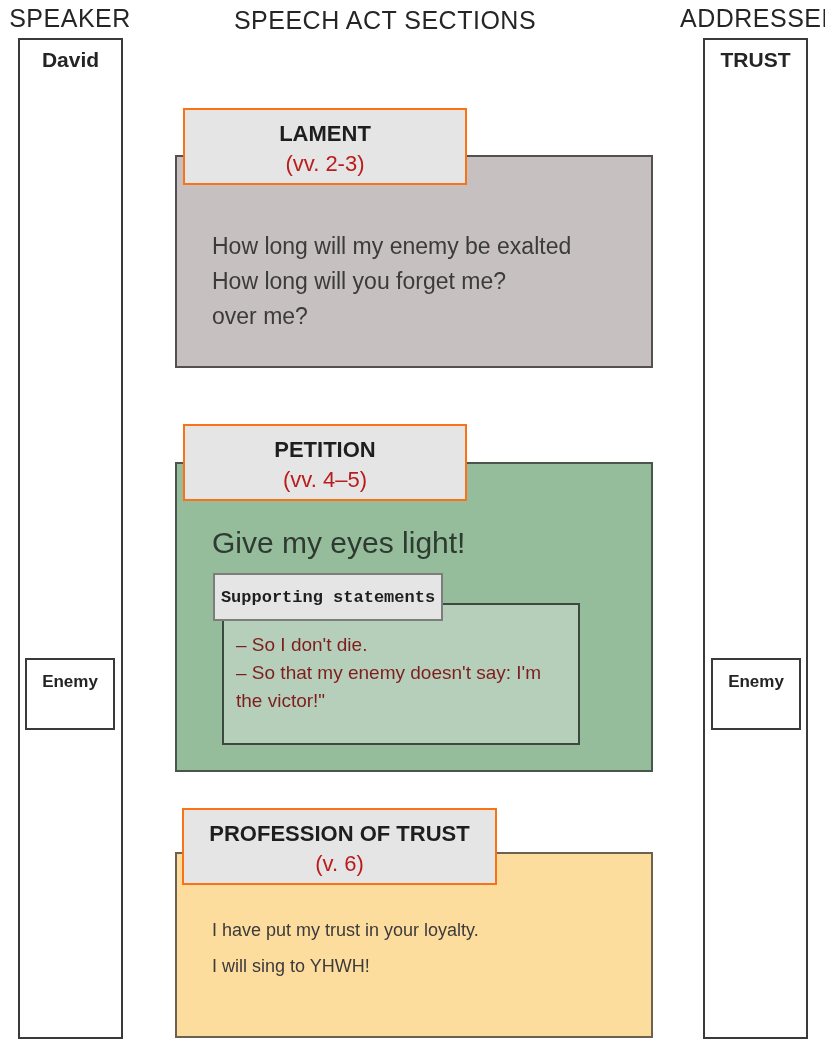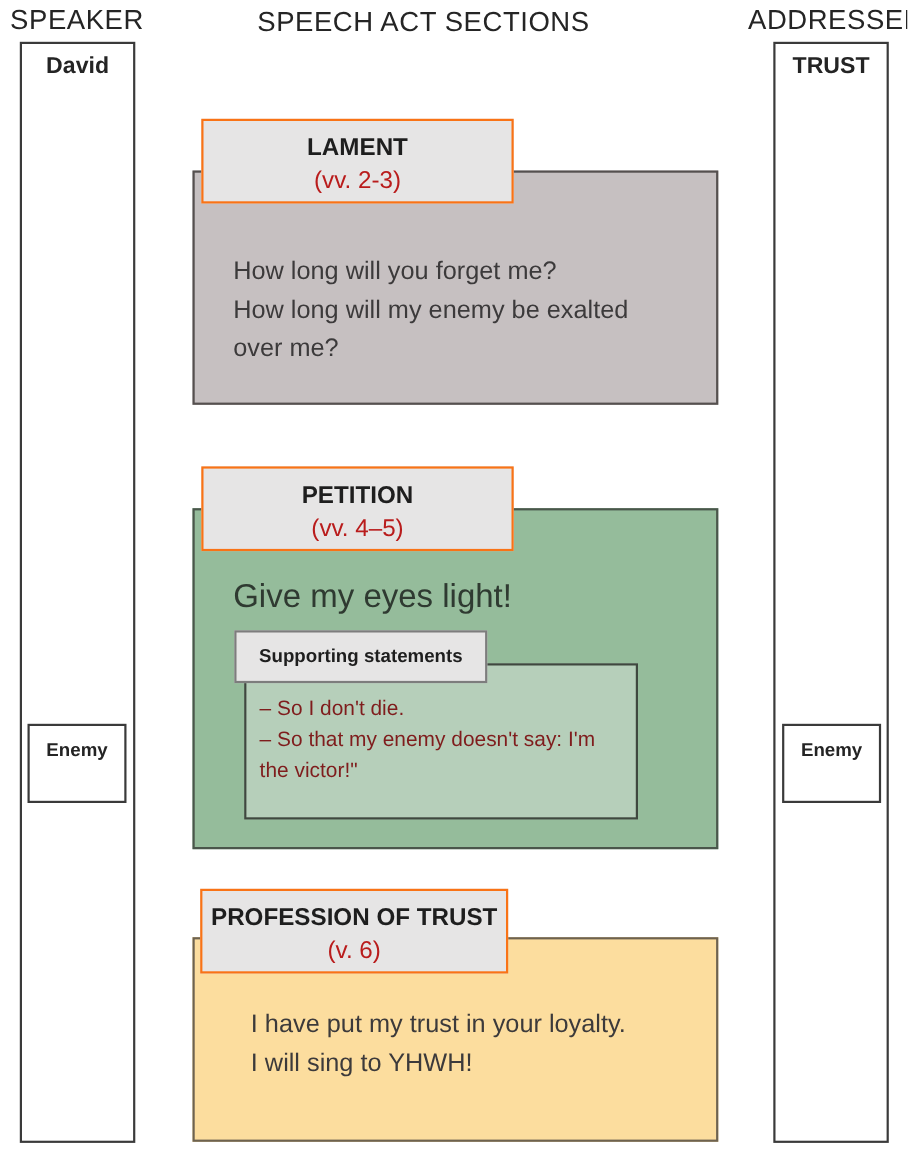--- a/index.html
+++ b/index.html
@@ -71,39 +71,39 @@
   
   .label-box {
     background: var(--label_fill);
     border: 2px solid #f97316;
     z-index: 2;
     text-align: center;
     padding-top: 9px;
   }
   .lament-label   { left: 183px; top: 108px; width: 284px; height: 77px; }
   .petition-label { left: 183px; top: 424px; width: 284px; height: 77px; }
-  .trust-label    { left: 182px; top: 808px; width: 280px; height: 77px; }
+  .trust-label    { left: 182px; top: 808px; width: 315px; height: 77px; }
   .label-title  { font-weight: bold; font-size: 22px; color: #1e1e1e; line-height: 30px; }
   .label-verses { font-size: 22px; color: #b91c1c; line-height: 30px; }
 
   
   .body-text { z-index: 3; color: #3c3a3b; }
   .lament-text   { left: 212px; top: 229px; width: 420px; font-size: 23px; line-height: 35px; }
   .petition-line { left: 212px; top: 527px; width: 420px; font-size: 30px; line-height: 32px; color: #2f3a31; }
-  .trust-text    { left: 212px; top: 912px; width: 425px; font-size: 23px; line-height: 36px; margin-left: 16px; }
+  .trust-text    { left: 212px; top: 912px; width: 425px; font-size: 18px; line-height: 36px; }
 
   
   .supporting-label {
     left: 213px; top: 573px; width: 230px; height: 48px;
     background: var(--label_fill);
     border: 2px solid #7d7d7d;
     z-index: 4;
     display: flex; align-items: center; justify-content: center;
   }
-  .supporting-title { font-weight: bold; font-size: 17px; color: #1e1e1e; }
+  .supporting-title { font-weight: bold; font-size: 17px; color: #1e1e1e; font-family: Liberation Mono, monospace; }
   .supporting-body {
     left: 222px; top: 603px; width: 358px; height: 142px;
     background: var(--supporting_fill);
     border: 2px solid #3f483f;
     z-index: 3;
   }
   .supporting-text {
     left: 236px; top: 631px; width: 336px;
     font-size: 19px; line-height: 28px; color: #7f1d1d; z-index: 5;
   }
@@ -130,22 +130,22 @@
   <div class="abs enemy-box enemy-right">
     <div class="enemy-label">Enemy</div>
   </div>
 
   <div class="abs body-box lament-body"></div>
   <div class="abs label-box lament-label">
     <div class="label-title">LAMENT</div>
     <div class="label-verses">(vv. 2-3)</div>
   </div>
   <div class="abs body-text lament-text">
+    <div>How long will my enemy be exalted</div>
     <div>How long will you forget me?</div>
-    <div>How long will my enemy be exalted</div>
     <div>over me?</div>
   </div>
 
   <div class="abs body-box petition-body"></div>
   <div class="abs label-box petition-label">
     <div class="label-title">PETITION</div>
     <div class="label-verses">(vv. 4–5)</div>
   </div>
   <div class="abs body-text petition-line">Give my eyes light!</div>
 

